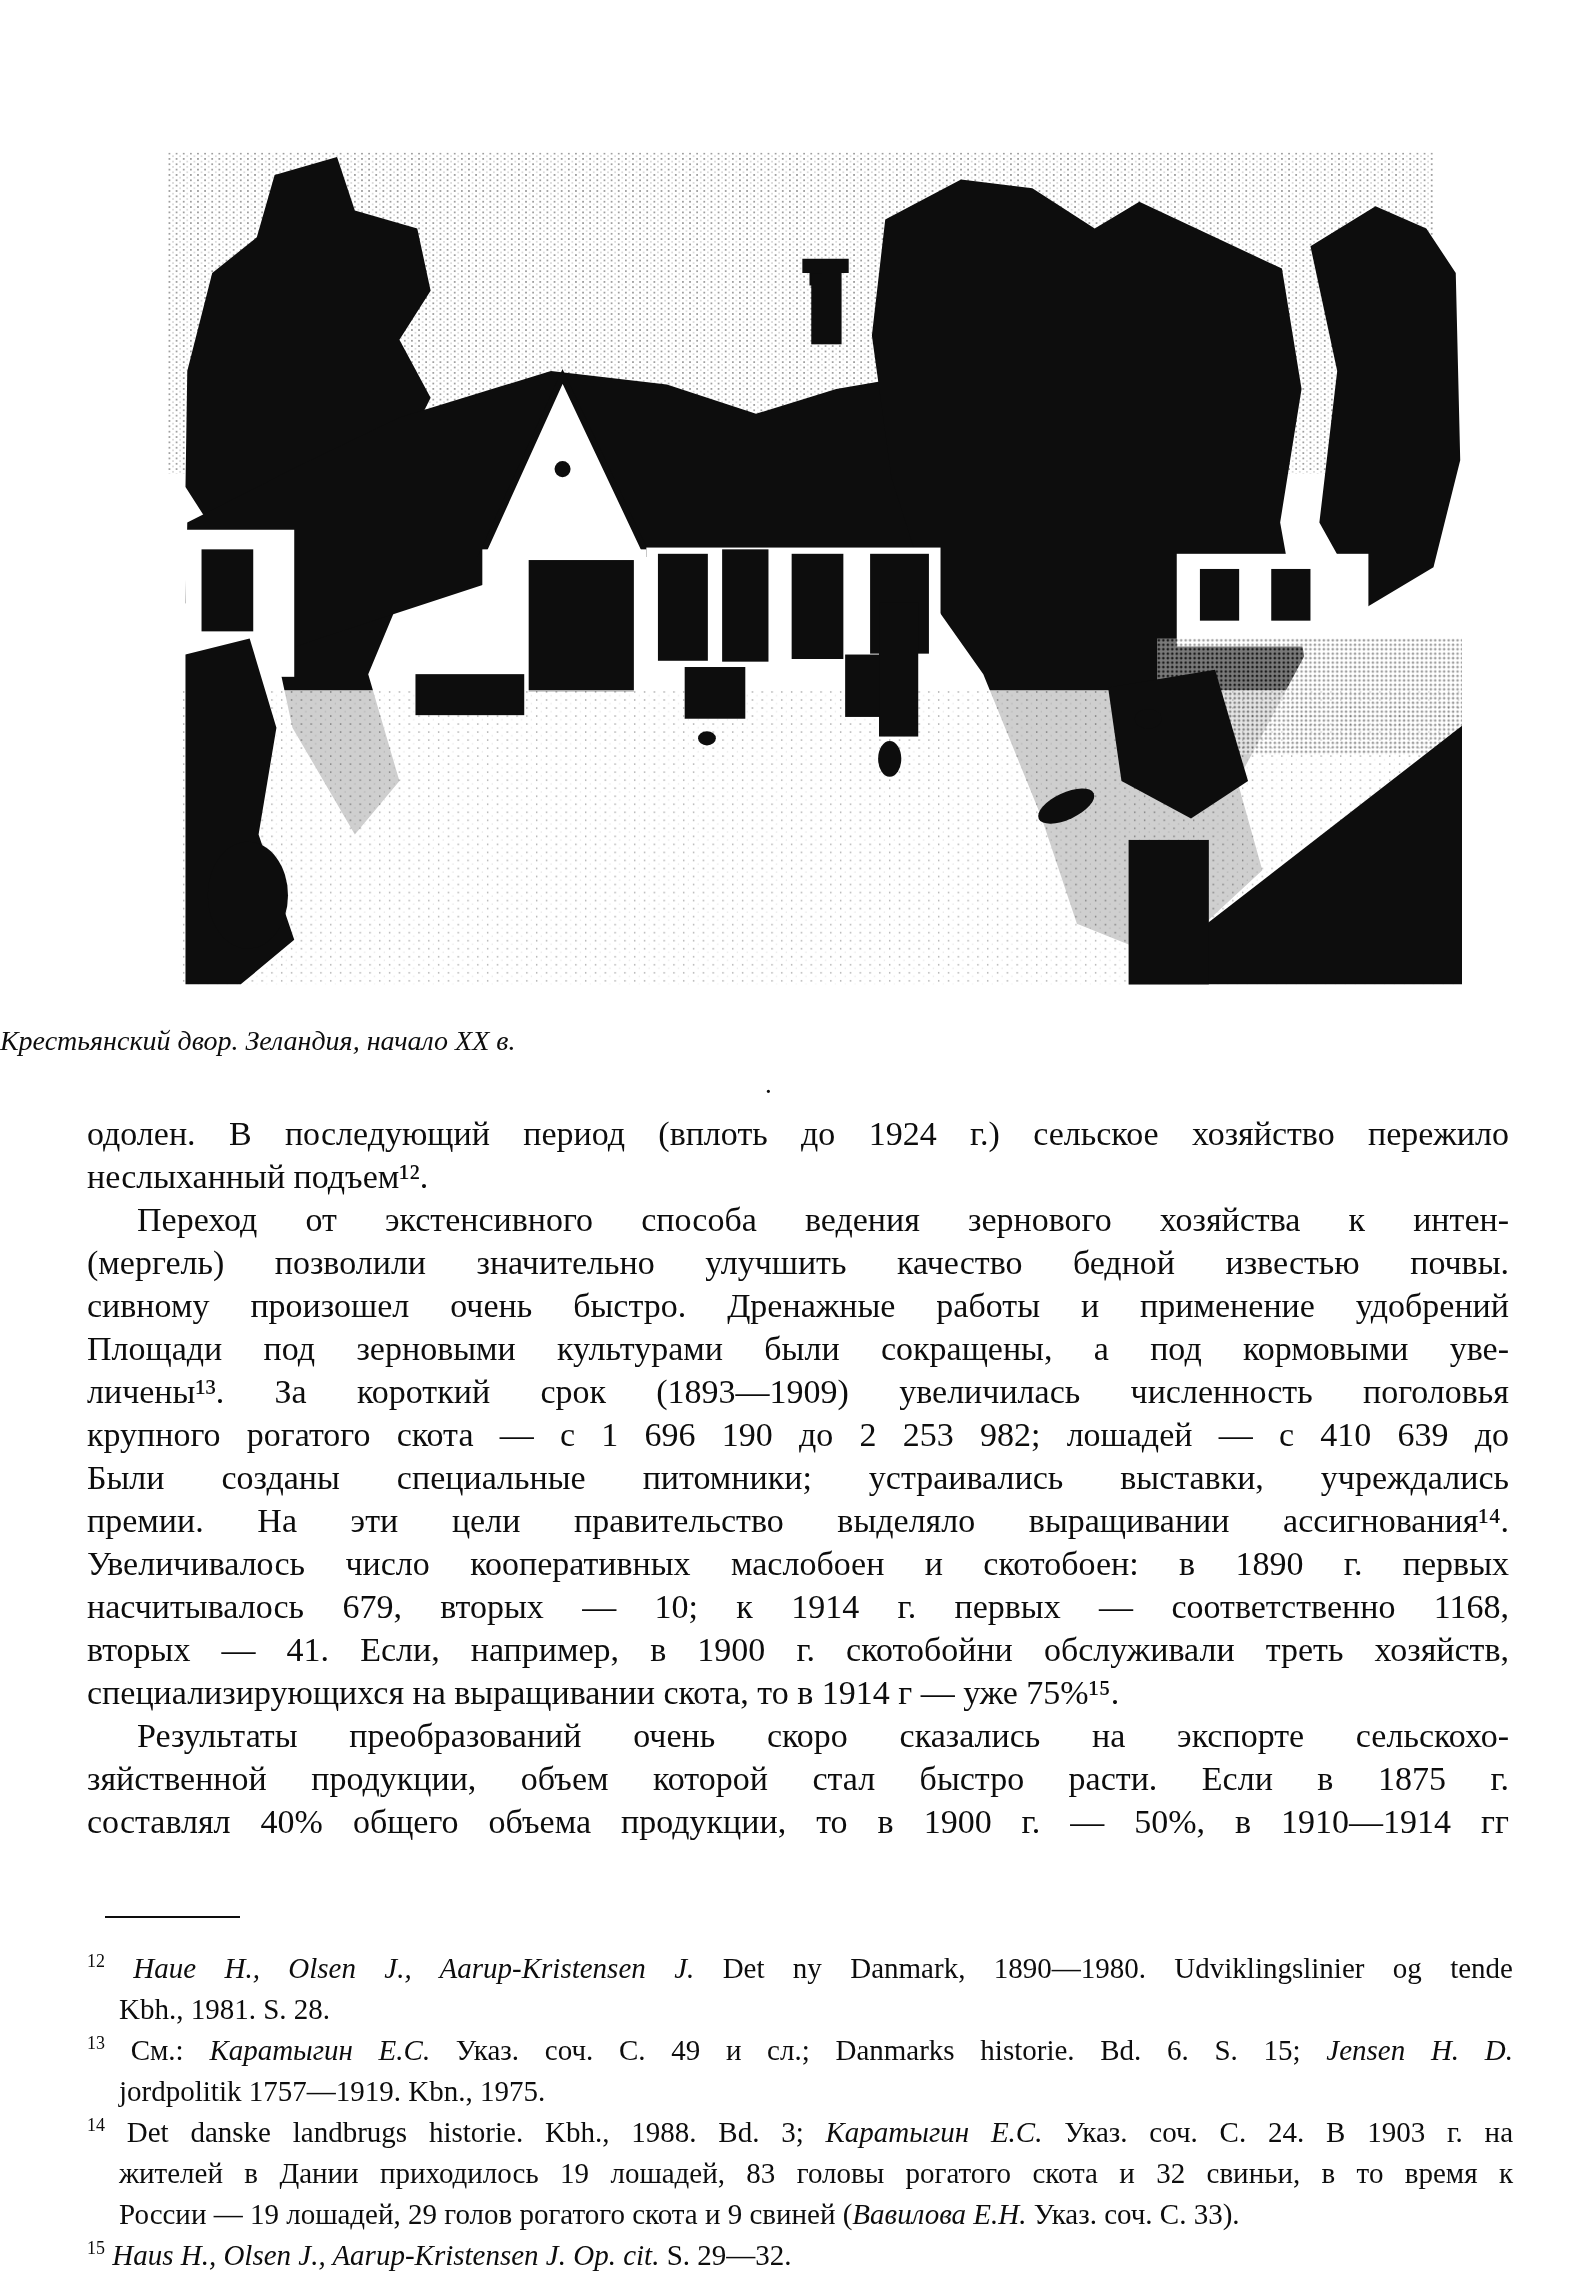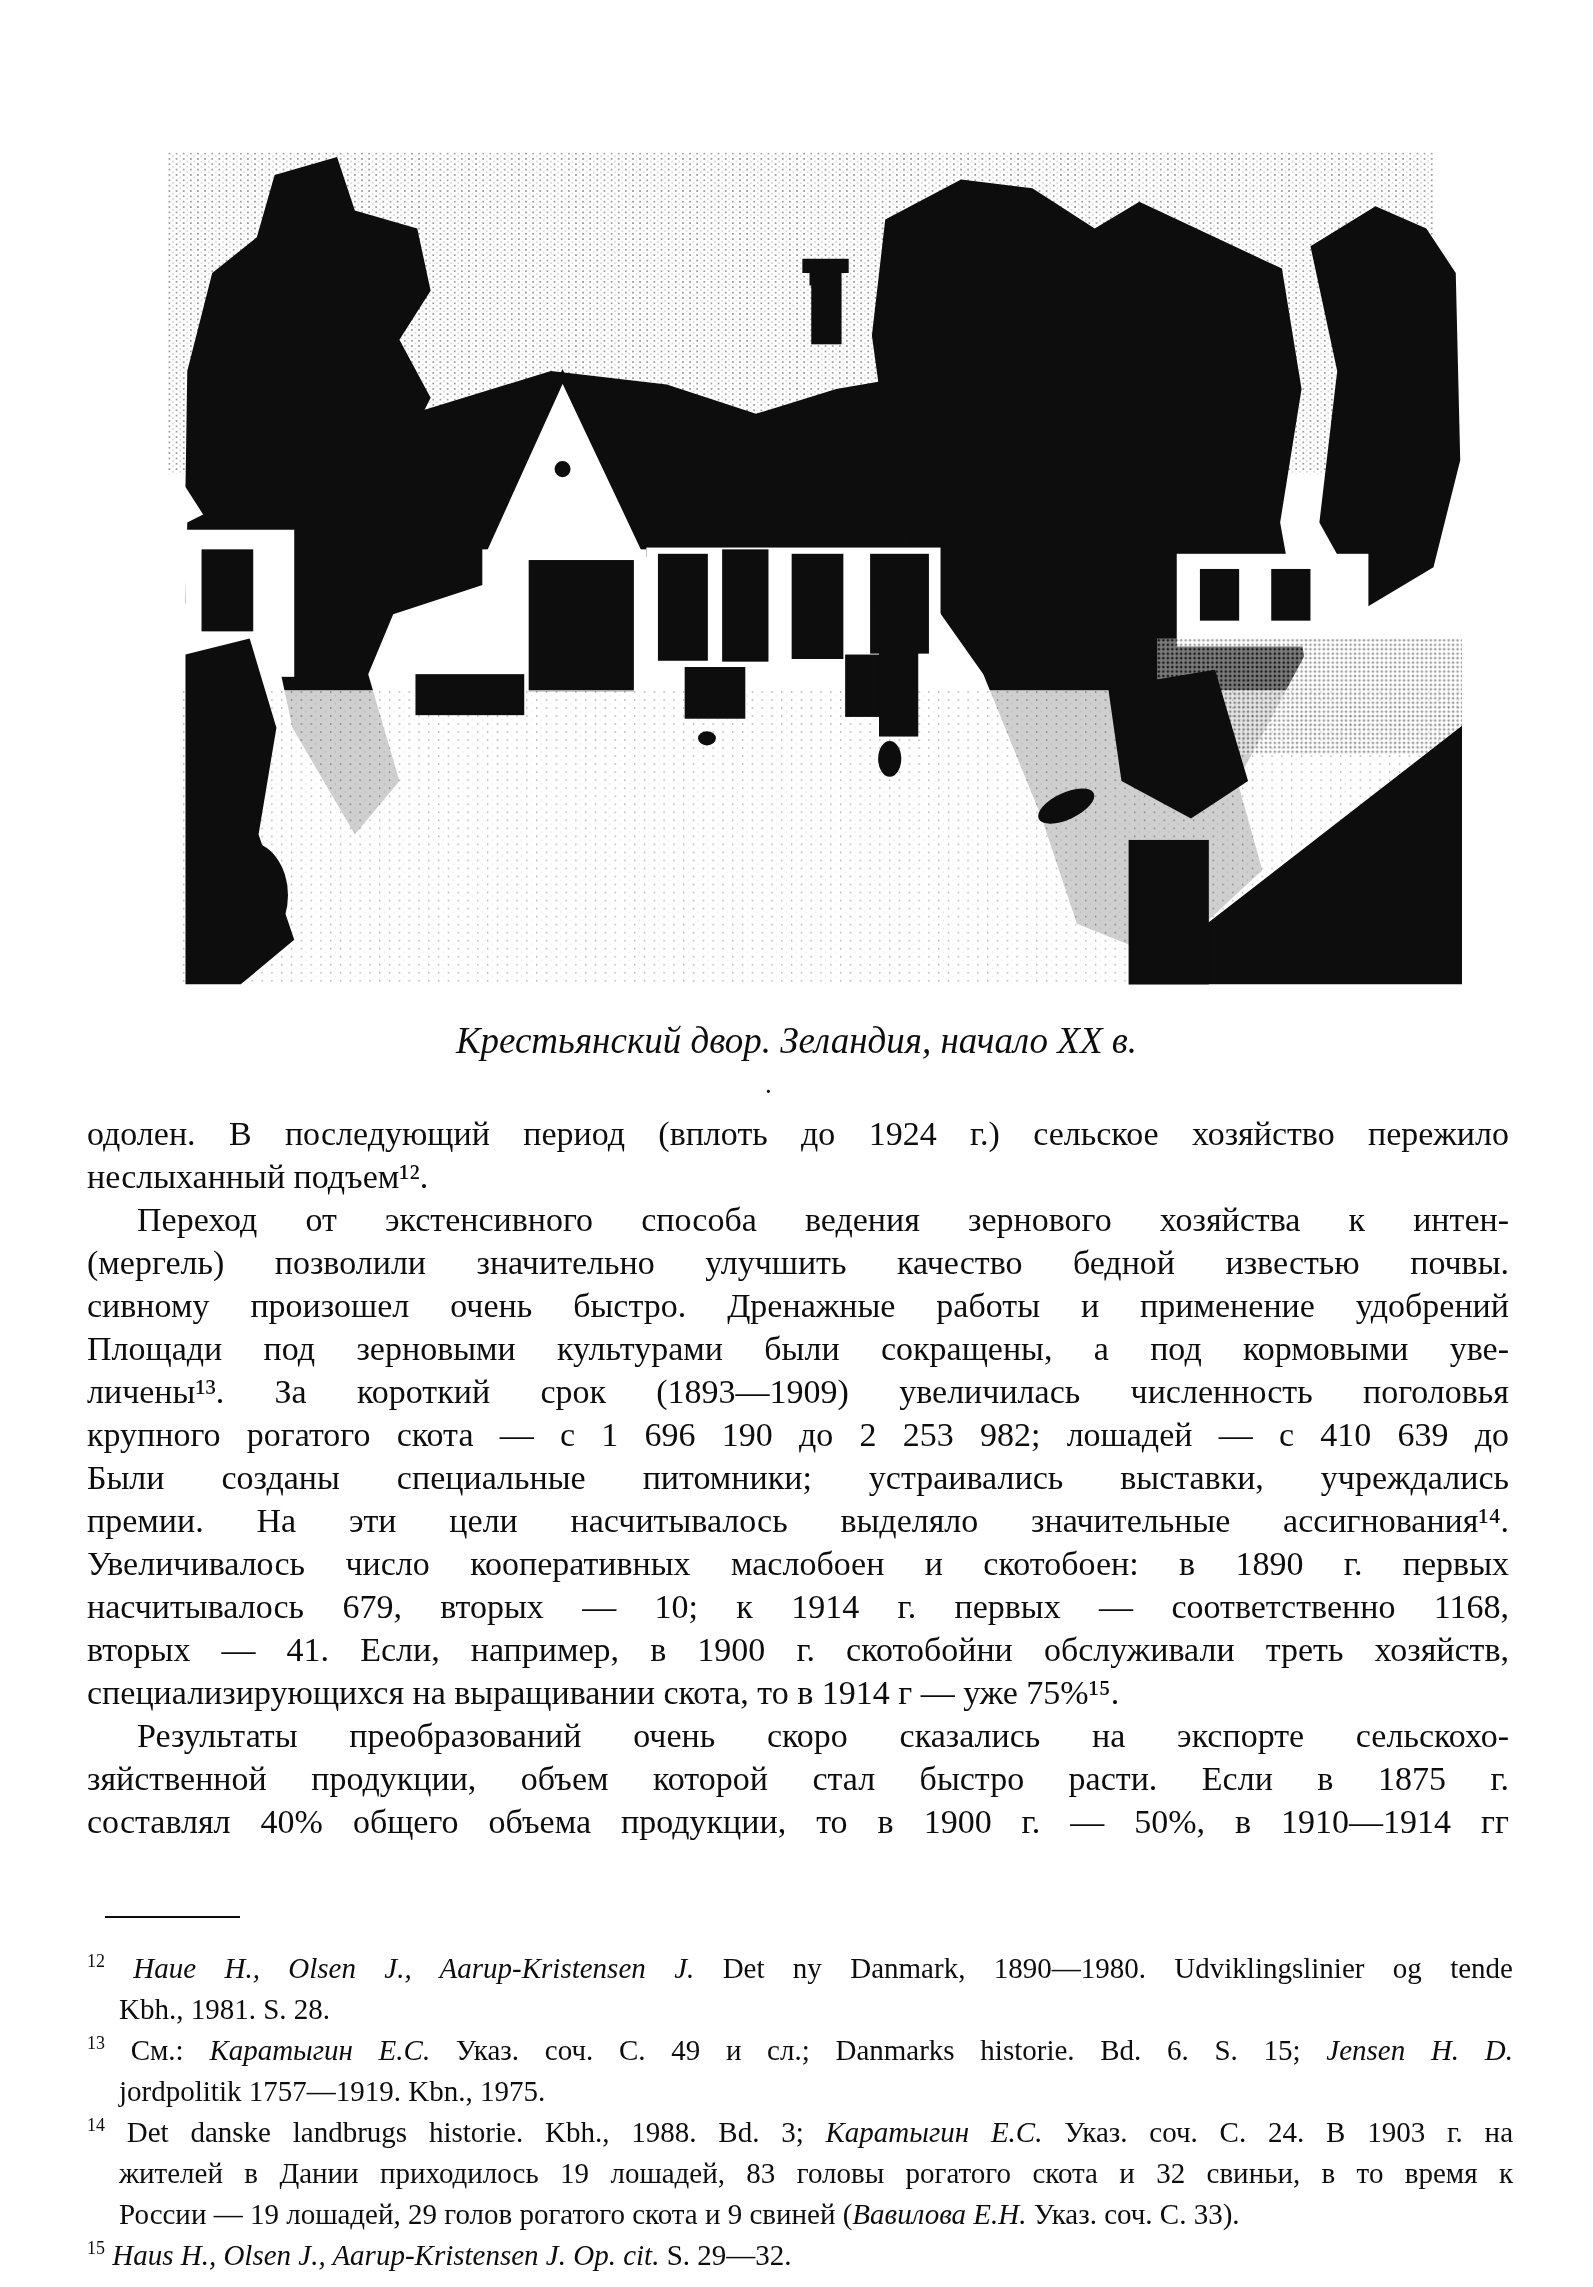--- a/index.html
+++ b/index.html
@@ -5,21 +5,21 @@
   html,body{margin:0;padding:0;}
   body{
     width:1593px;height:2287px;position:relative;
     background:#ffffff;color:#0d0d0d;
     font-family:"Liberation Serif","DejaVu Serif",serif;
     overflow:hidden;
   }
   .photo{position:absolute;left:132px;top:103px;width:1330px;height:882px;}
   .caption{
     position:absolute;left:0;top:1021px;width:1593px;
-    text-align:center;font-style:italic;font-size:37px;line-height:39px;
+    font-style:italic;font-size:28px;line-height:39px;
   }
   .stray{position:absolute;left:765px;top:1069px;font-size:27px;}
   .body-text{
     position:absolute;left:87px;top:1112px;width:1422px;
     font-size:34px;
   }
   .body-text .line{height:43px;line-height:43px;}
   .line{text-align:justify;text-align-last:justify;}
   .line.flush{text-align-last:left;}
   .body-text .line.indent{text-indent:50px;}
@@ -124,21 +124,21 @@
 <div class="body-text" id="body-text">
     <div class="line">одолен. В последующий период (вплоть до 1924 г.) сельское хозяйство пережило</div>
     <div class="line flush">неслыханный подъем¹².</div>
     <div class="line indent">Переход от экстенсивного способа ведения зернового хозяйства к интен-</div>
     <div class="line">(мергель) позволили значительно улучшить качество бедной известью почвы.</div>
     <div class="line">сивному произошел очень быстро. Дренажные работы и применение удобрений</div>
     <div class="line">Площади под зерновыми культурами были сокращены, а под кормовыми уве-</div>
     <div class="line">личены¹³. За короткий срок (1893—1909) увеличилась численность поголовья</div>
     <div class="line">крупного рогатого скота — с 1 696 190 до 2 253 982; лошадей — с 410 639 до</div>
     <div class="line">Были созданы специальные питомники; устраивались выставки, учреждались</div>
-    <div class="line">премии. На эти цели насчитывалось выделяло значительные ассигнования¹⁴.</div>
+    <div class="line">премии. На эти цели правительство выделяло выращивании ассигнования¹⁴.</div>
     <div class="line">Увеличивалось число кооперативных маслобоен и скотобоен: в 1890 г. первых</div>
     <div class="line">насчитывалось 679, вторых — 10; к 1914 г. первых — соответственно 1168,</div>
     <div class="line">вторых — 41. Если, например, в 1900 г. скотобойни обслуживали треть хозяйств,</div>
     <div class="line flush">специализирующихся на выращивании скота, то в 1914 г — уже 75%¹⁵.</div>
     <div class="line indent">Результаты преобразований очень скоро сказались на экспорте сельскохо-</div>
     <div class="line">зяйственной продукции, объем которой стал быстро расти. Если в 1875 г.</div>
     <div class="line">составлял 40% общего объема продукции, то в 1900 г. — 50%, в 1910—1914 гг</div>
   </div>
 
 <div class="fnrule"></div>

